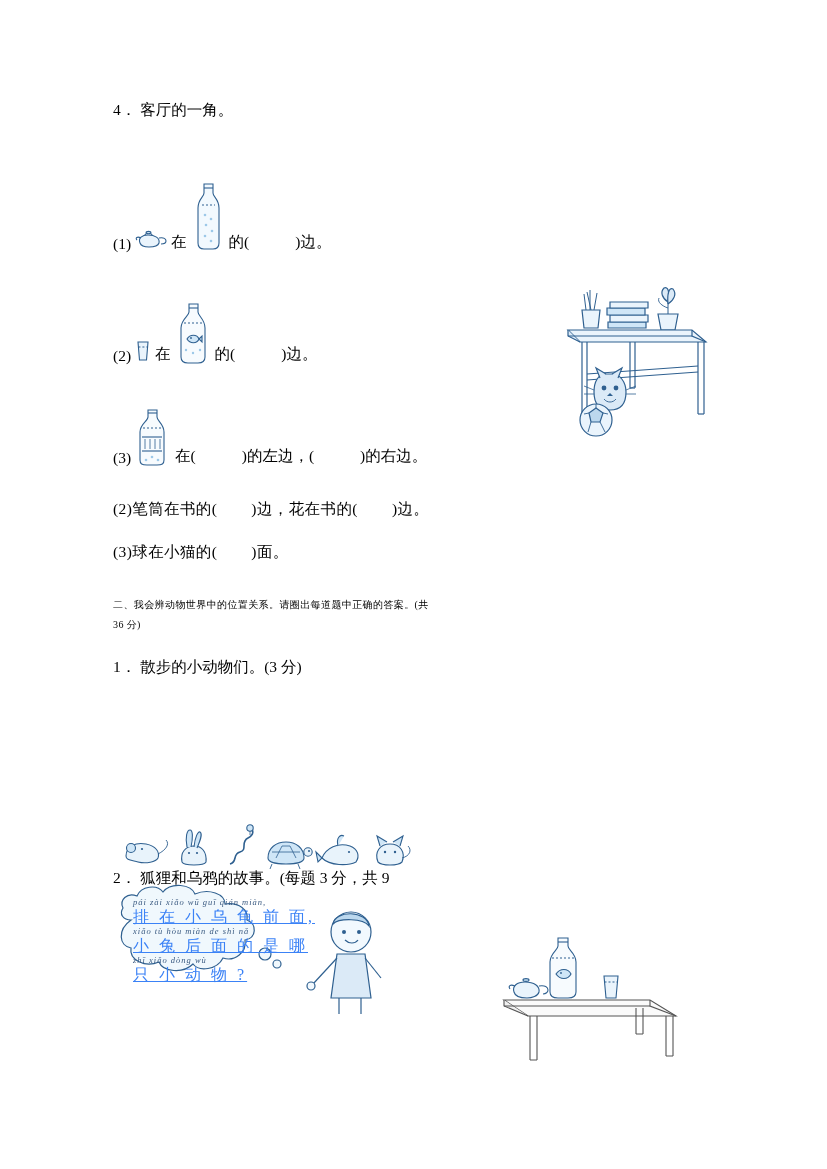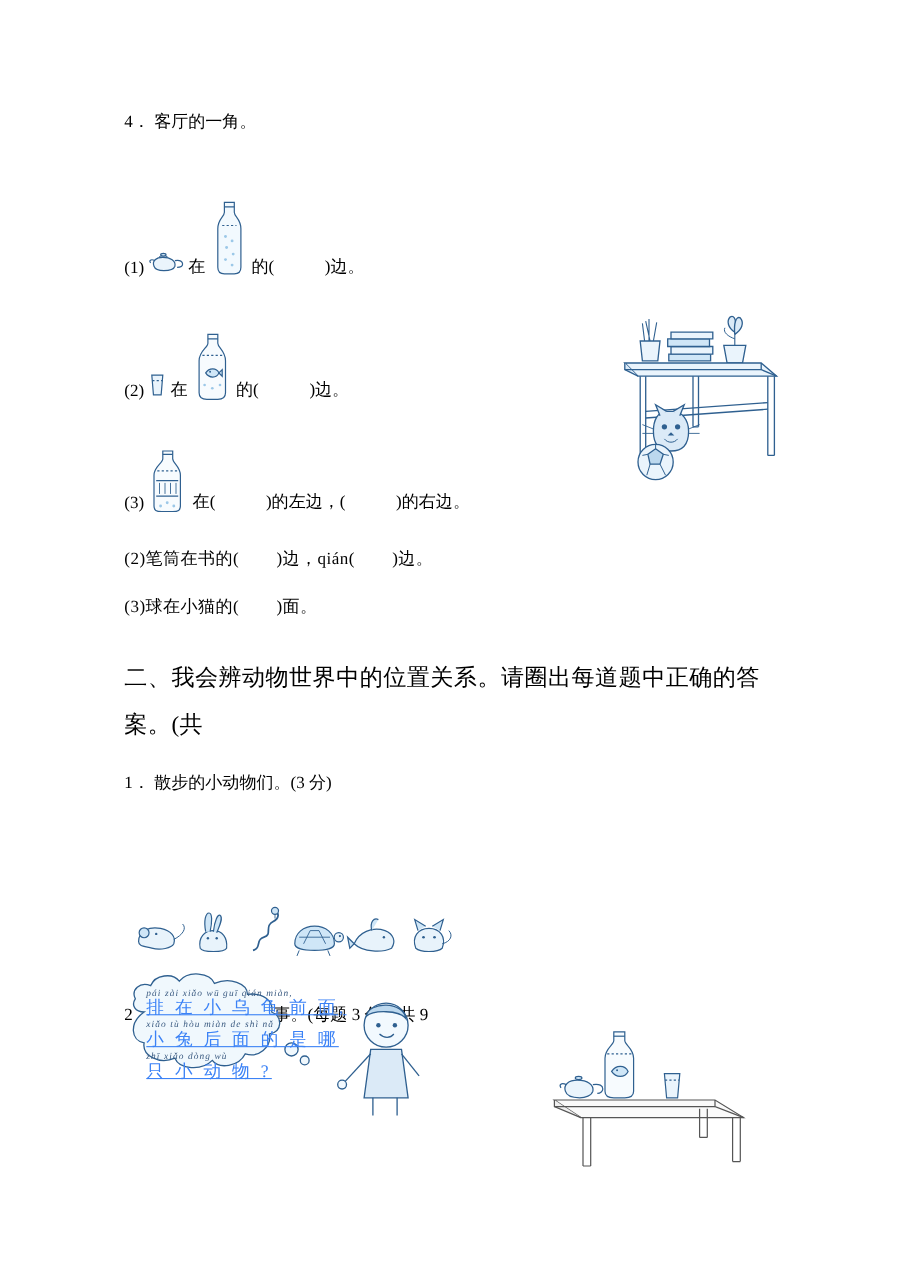--- a/index.html
+++ b/index.html
@@ -50,21 +50,21 @@
     margin-bottom: 4px;
     display: flex;
     align-items: flex-end;
     gap: 2px;
     white-space: nowrap;
   }
   .sub-q .txt { padding-bottom: 2px; }
 
   
   .section-para {
-    font-size: 21px;
+    font-size: 10px;
     line-height: 2.0;
     letter-spacing: 0.4px;
     width: 590px;
   }
 
   
   .obj { display: inline-block; vertical-align: bottom; }
 
   
   .desk-illu {
@@ -228,29 +228,30 @@
       <span class="txt">)的左边，(</span>
       <span class="blank"></span>
       <span class="txt">)的右边。</span>
     </div>
 
     <div style="height:24px"></div>
 
 
 
     <div class="q-line" style="margin-bottom:18px;">
-      <span>(2)笔筒在书的(</span><span class="blank-sm"></span><span>)边，qián(</span><span class="blank-sm"></span><span>)边。</span>
+      <span>(2)笔筒在书的(</span><span class="blank-sm"></span><span>)边，花在书的(</span><span class="blank-sm"></span><span>)边。</span>
     </div>
 
     <div class="q-line" style="margin-bottom:30px;">
       <span>(3)球在小猫的(</span><span class="blank-sm"></span><span>)面。</span>
     </div>
 
     <div class="section-para">
       <div>二、我会辨动物世界中的位置关系。请圈出每道题中正确的答案。(共</div>
+      <div>36 分)</div>
     </div>
 
     <div style="height:22px"></div>
 
     <div class="q-head" style="margin-bottom:0;">
       <span>1</span><span>．</span>
       <span>散步的小动物们。(3 分)</span>
     </div>
 
     <div style="height:190px"></div>

